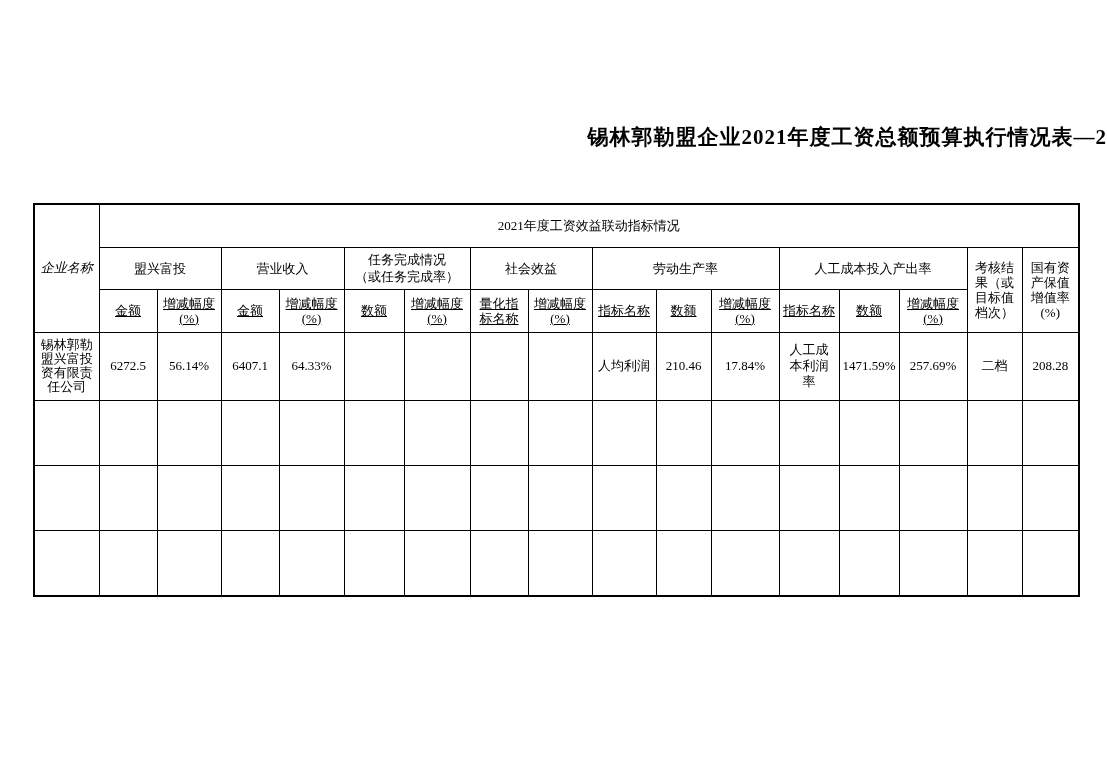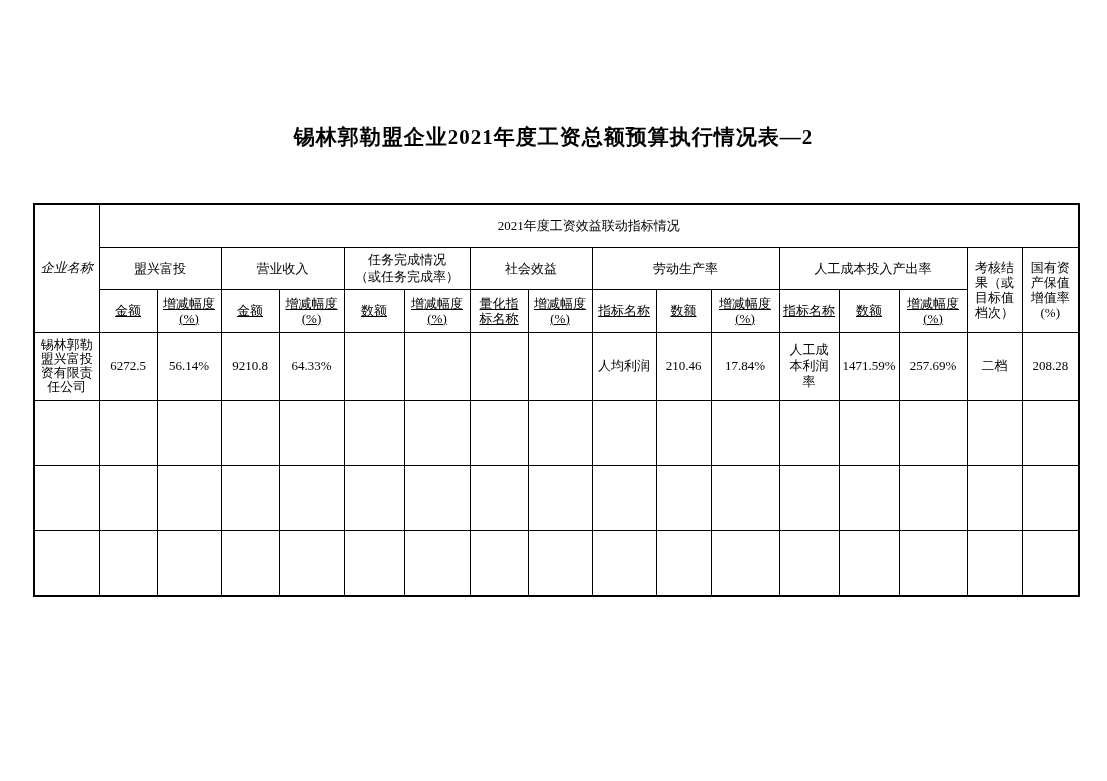--- a/index.html
+++ b/index.html
@@ -14,21 +14,21 @@
     font-family: "Liberation Serif", serif;
     color: #000;
     overflow: hidden;
   }
   .doc-title {
     position: absolute;
     top: 123px;
     left: 0;
     width: 100%;
     margin: 0;
-    text-align: center;
+    text-align: right;
     font-size: 21px;
     font-weight: bold;
     letter-spacing: 1px;
     color: #000;
   }
   table.report {
     position: absolute;
     left: 33px;
     top: 203px;
     width: 1045px;
@@ -133,21 +133,21 @@
 (%)</td>
       </tr>
 
       <tr class="drow1">
         <td class="cell-company">锡林郭勒
 盟兴富投
 资有限责
 任公司</td>
         <td class="cell-data">6272.5</td>
         <td class="cell-data">56.14%</td>
-        <td class="cell-data">9210.8</td>
+        <td class="cell-data">6407.1</td>
         <td class="cell-data">64.33%</td>
         <td class="cell-data"></td>
         <td class="cell-data"></td>
         <td class="cell-data"></td>
         <td class="cell-data"></td>
         <td class="cell-data">人均利润</td>
         <td class="cell-data">210.46</td>
         <td class="cell-data">17.84%</td>
         <td class="cell-data">人工成
 本利润

